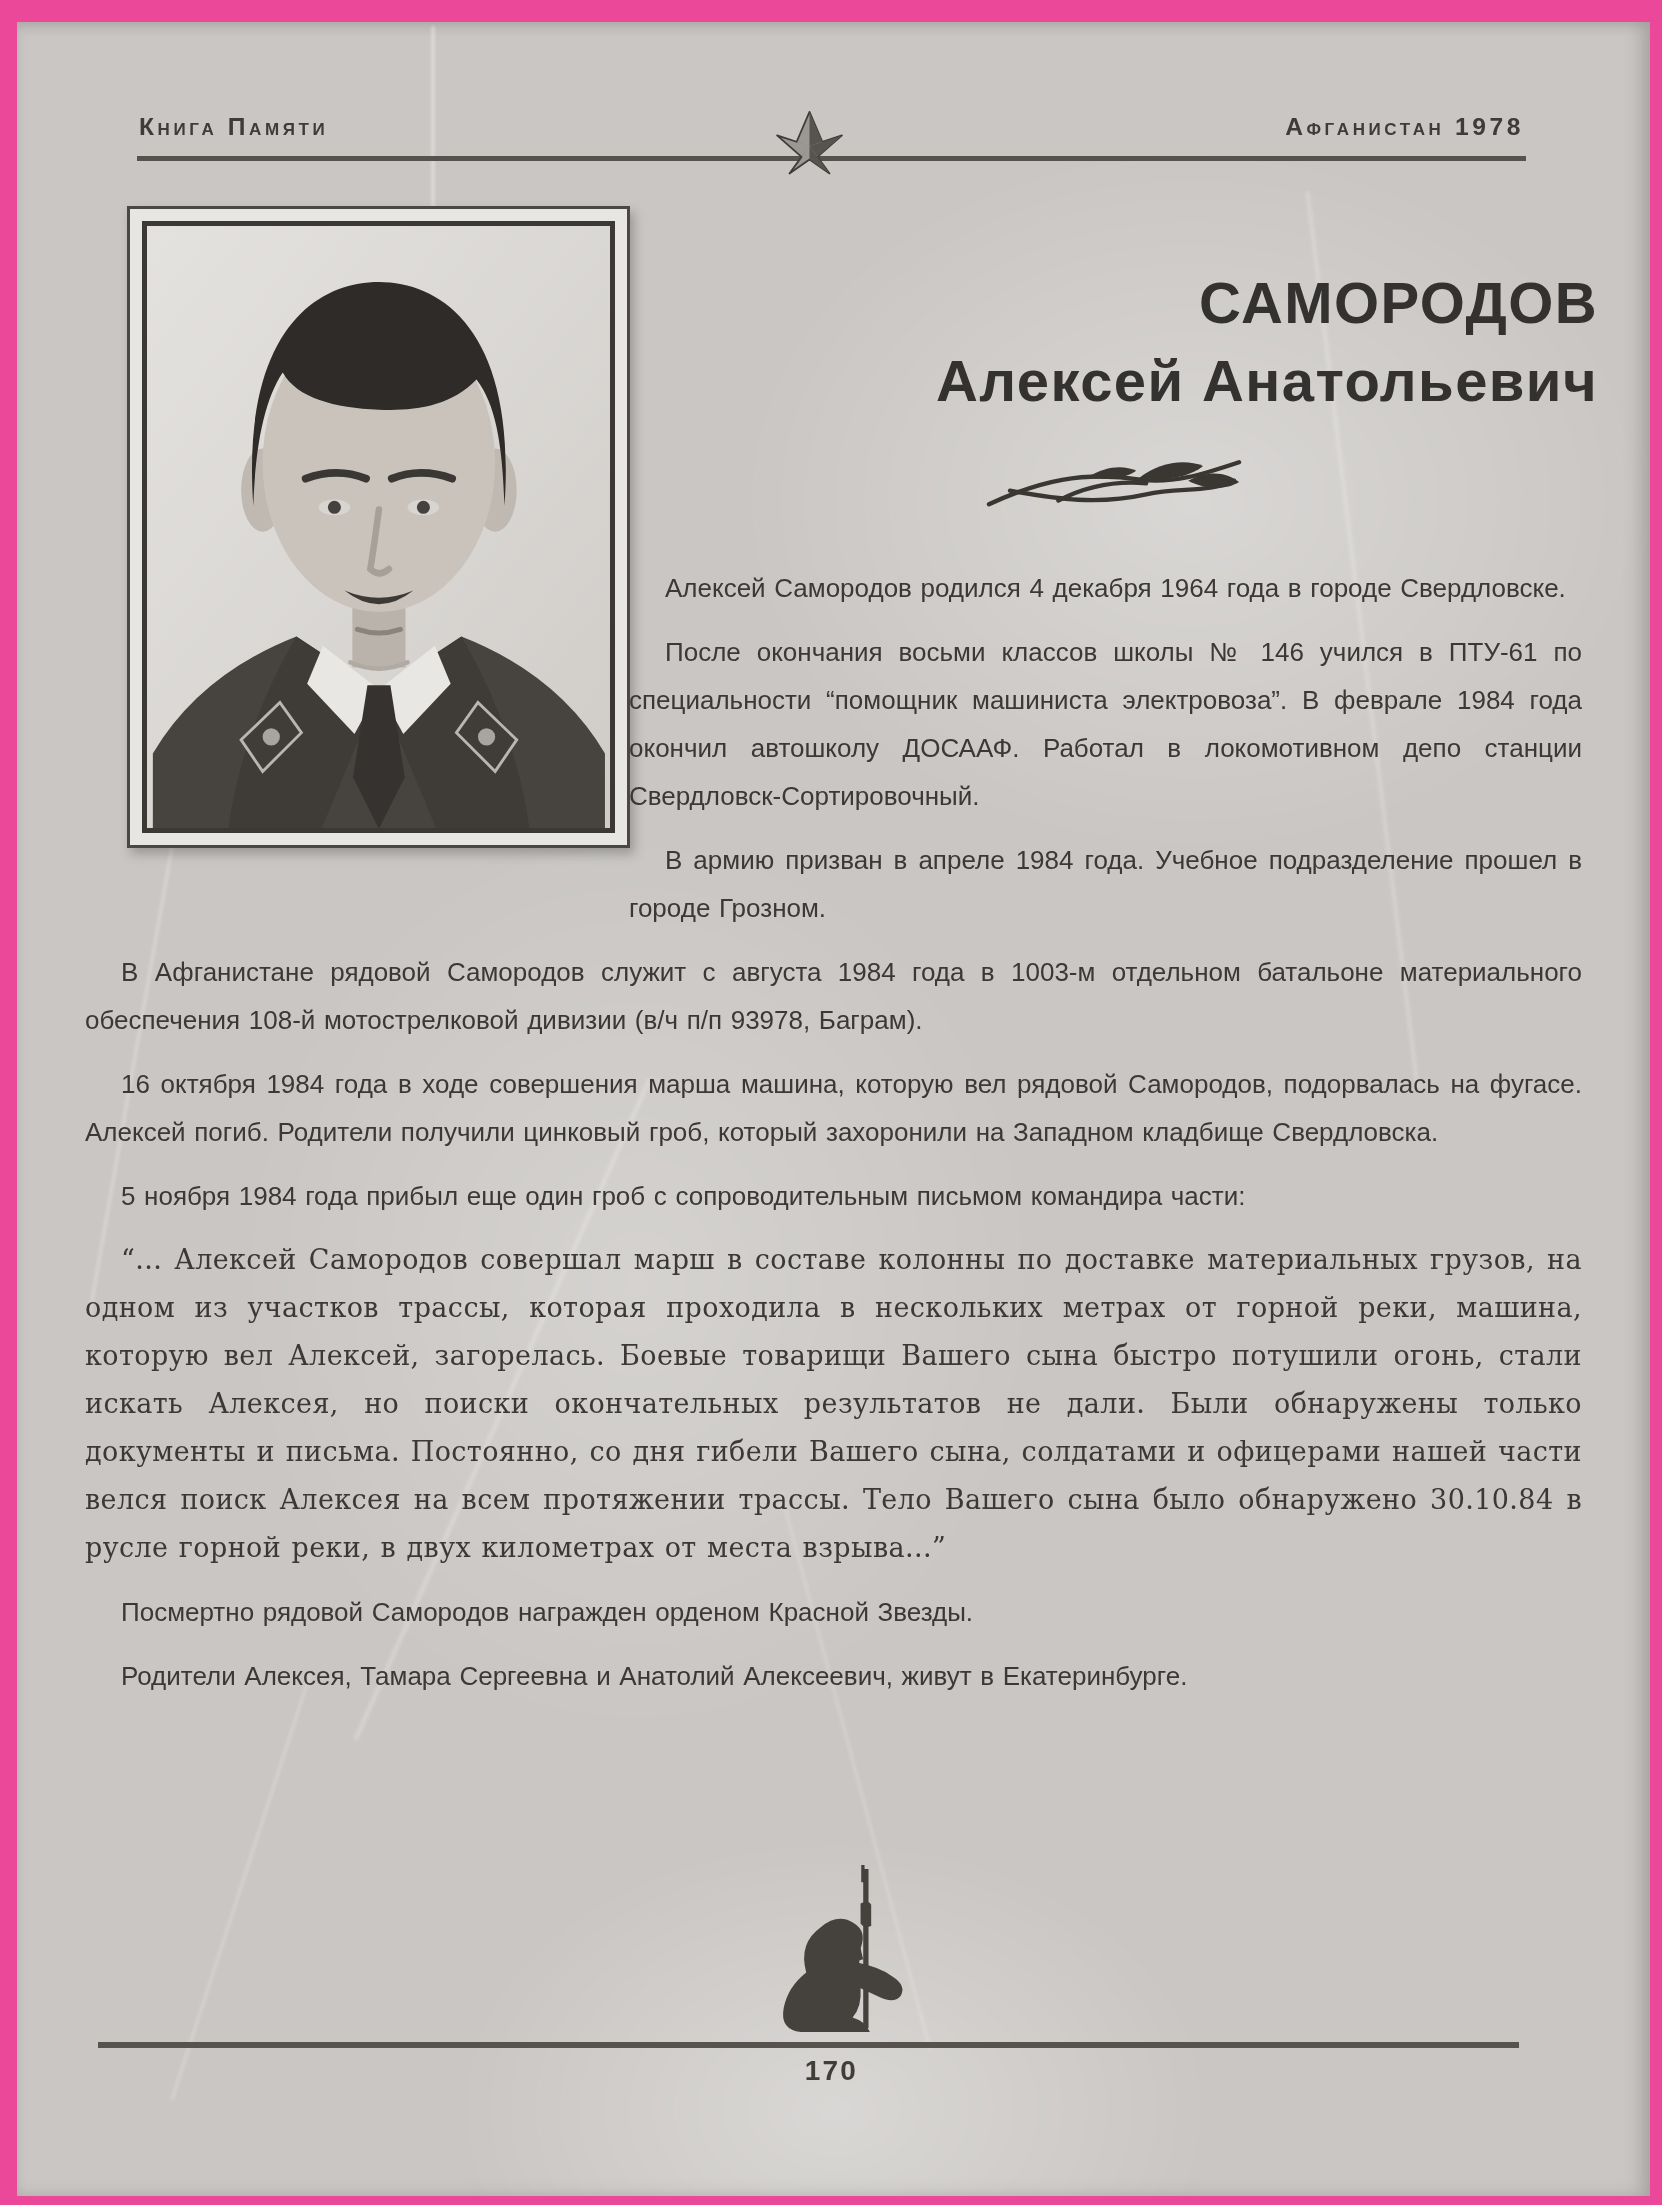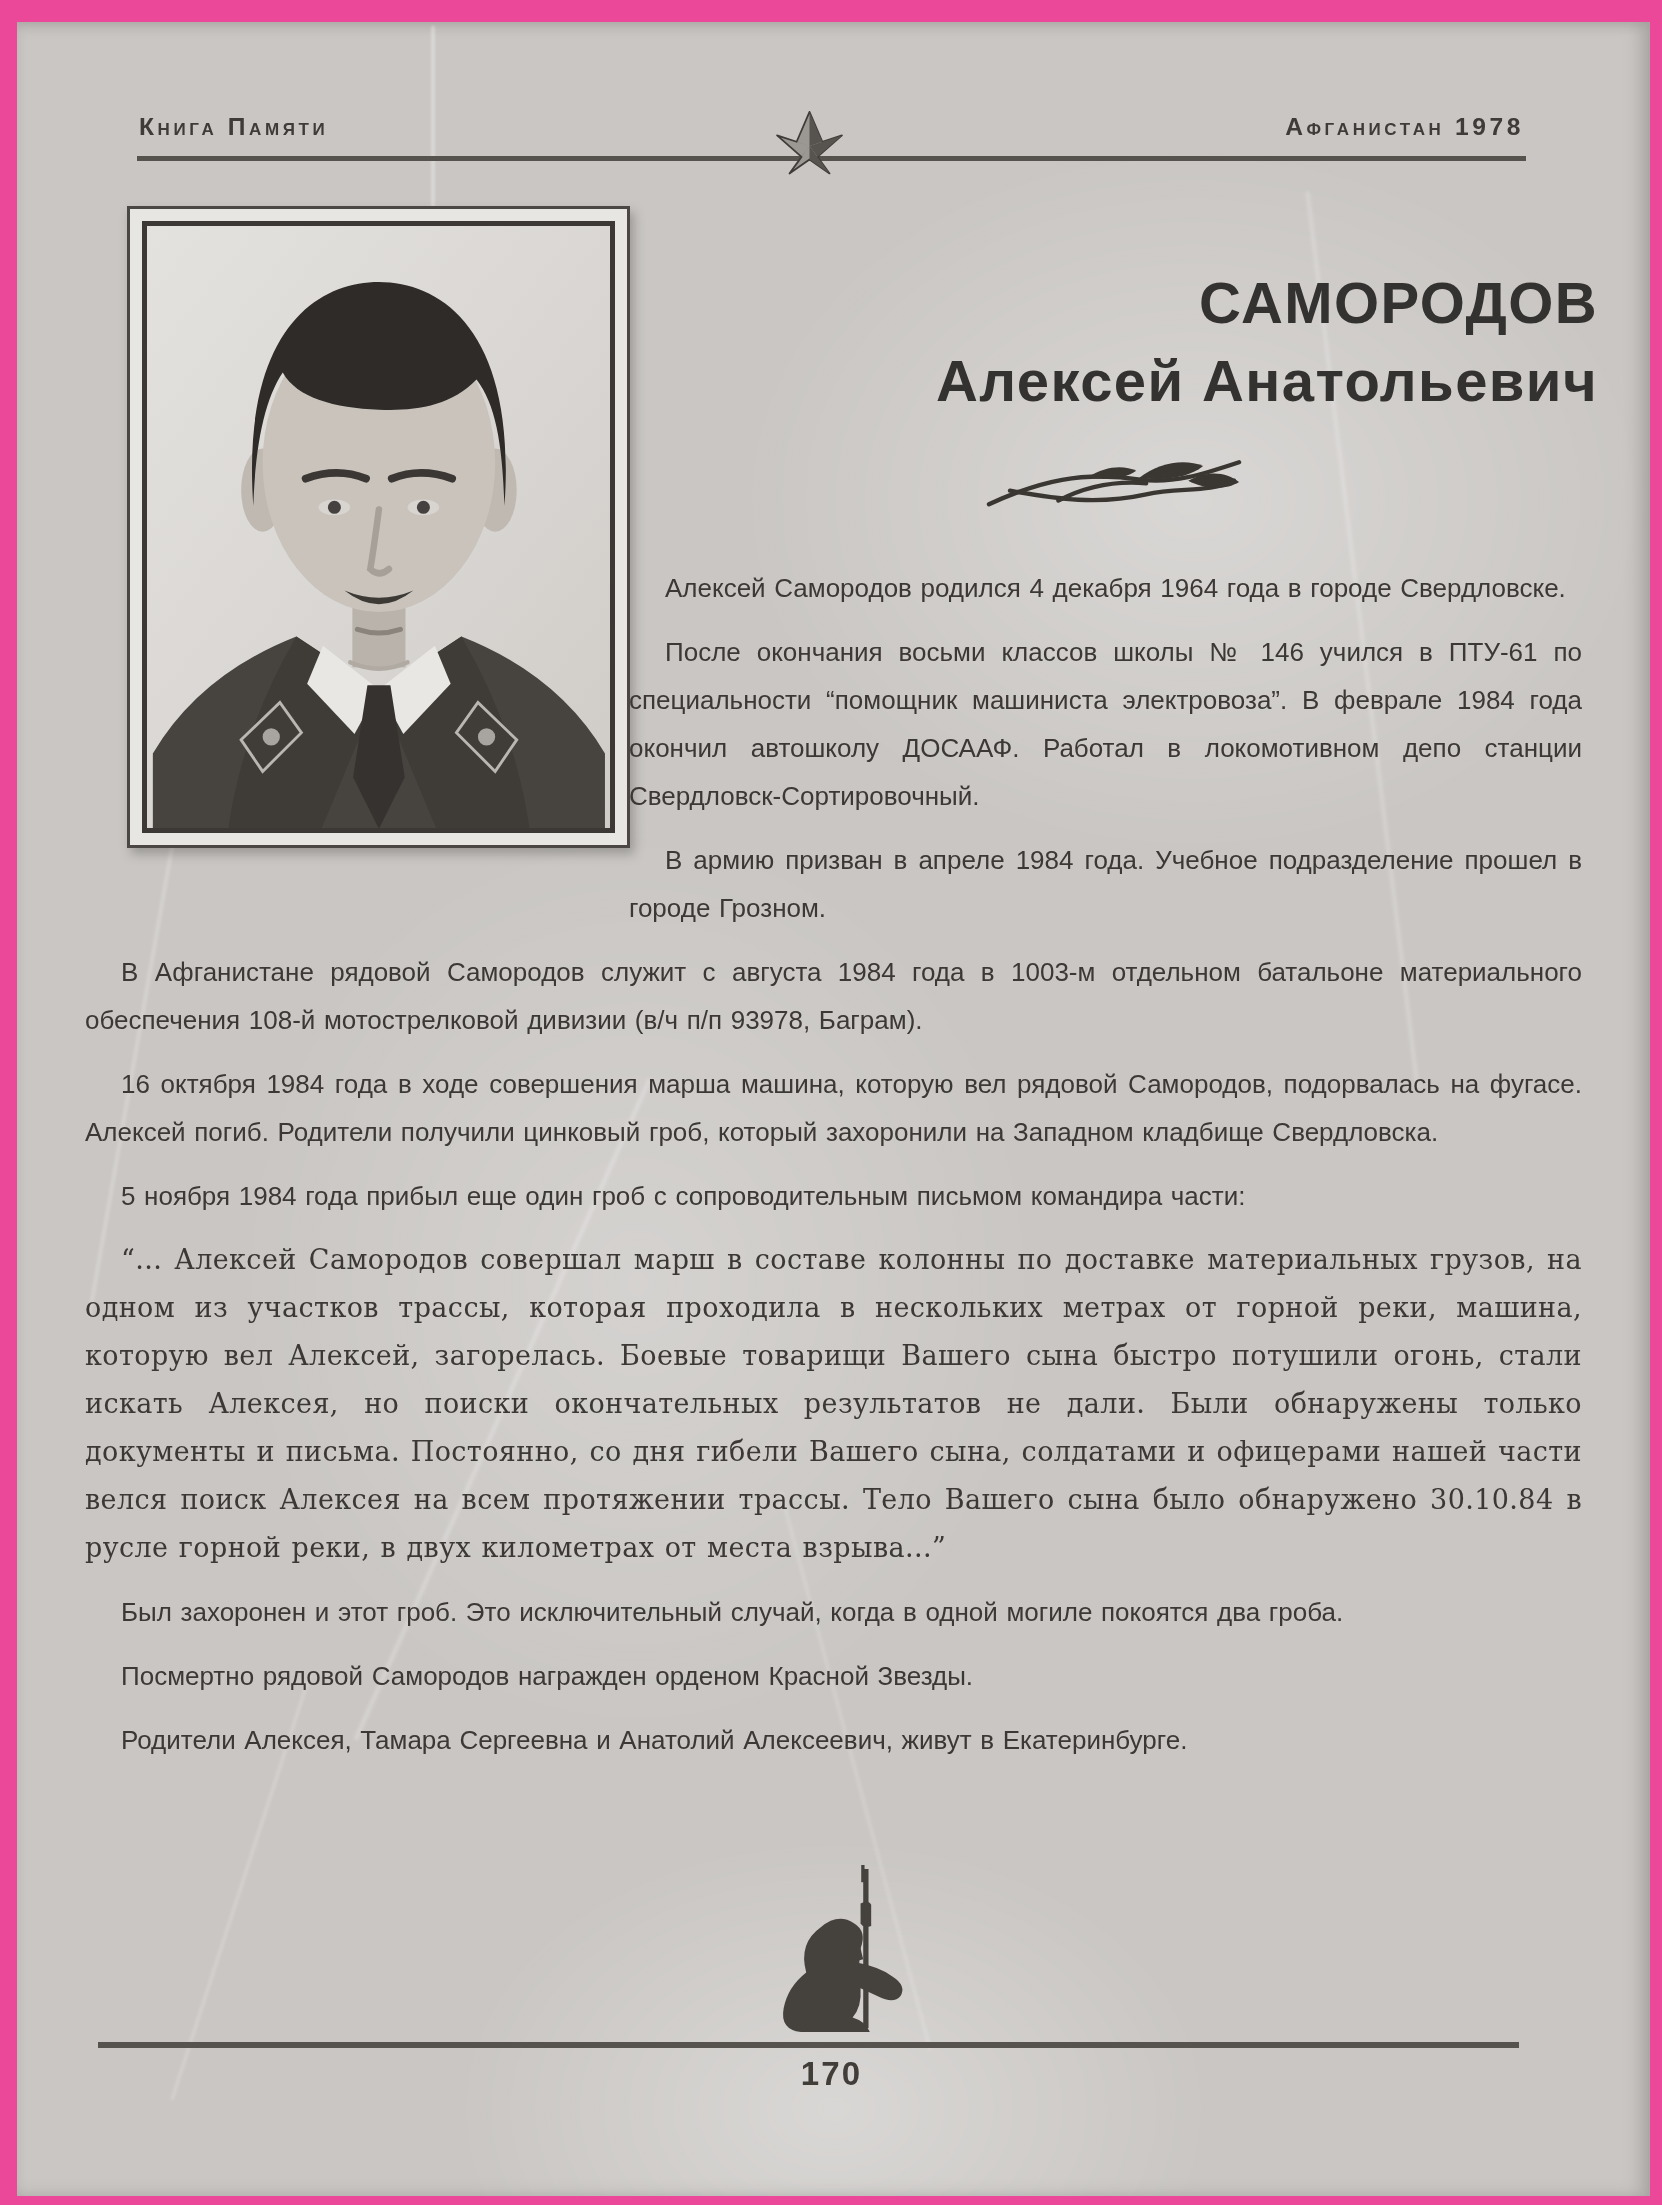--- a/index.html
+++ b/index.html
@@ -42,21 +42,21 @@
   .flourish{margin-top:22px;text-align:center;}
   .body-text{margin-top:40px;}
   .body-text p{margin:16px;text-indent:36px;font-size:26px;line-height:48px;
                text-align:justify;word-spacing:1.4px;color:var(--ink);}
   .body-text p.quote{font-family:"DejaVu Serif",serif;font-size:27px;letter-spacing:0.4px;}
 
   
   .ftr-rule{position:absolute;left:98px;top:2042px;width:1421px;height:5.8px;background:var(--rule);}
   .soldier{position:absolute;left:758px;top:1865px;width:168px;height:179px;}
   .page-num{position:absolute;left:0;top:2055px;width:1663px;text-align:center;
-            font-size:33px;font-weight:bold;letter-spacing:2.2px;color:#413e3a;}
+            font-size:28px;font-weight:bold;letter-spacing:2.2px;color:#413e3a;}
 </style>
 </head>
 <body>
 
 <div class="page">
   <div class="scan"></div>
 
   <div class="crease" style="left:431px;top:26px;width:4.3px;height:195px;"></div>
   <div class="crease" style="left:181px;top:239px;width:5px;height:1085px;transform:rotate(10deg);opacity:.5;"></div>
   <div class="crease" style="left:499px;top:1048px;width:6.5px;height:723px;transform:rotate(24deg);opacity:.45;"></div>
@@ -153,21 +153,20 @@
     </div>
 
     <div class="body-text">
         <p>Алексей Самородов родился 4 декабря 1964 года в городе Свердловске.</p>
         <p>После окончания восьми классов школы № 146 учился в ПТУ-61 по специальности “помощник машиниста электровоза”. В феврале 1984 года окончил автошколу ДОСААФ. Работал в локомотивном депо станции Свердловск-Сортировочный.</p>
         <p>В армию призван в апреле 1984 года. Учебное подразделение прошел в городе Грозном.</p>
         <p>В Афганистане рядовой Самородов служит с августа 1984 года в 1003-м отдельном батальоне материального обеспечения 108-й мотострелковой дивизии (в/ч п/п 93978, Баграм).</p>
         <p>16 октября 1984 года в ходе совершения марша машина, которую вел рядовой Самородов, подорвалась на фугасе. Алексей погиб. Родители получили цинковый гроб, который захоронили на Западном кладбище Свердловска.</p>
         <p>5 ноября 1984 года прибыл еще один гроб с сопроводительным письмом командира части:</p>
         <p class="quote">“... Алексей Самородов совершал марш в составе колонны по доставке материальных грузов, на одном из участков трассы, которая проходила в нескольких метрах от горной реки, машина, которую вел Алексей, загорелась. Боевые товарищи Вашего сына быстро потушили огонь, стали искать Алексея, но поиски окончательных результатов не дали. Были обнаружены только документы и письма. Постоянно, со дня гибели Вашего сына, солдатами и офицерами нашей части велся поиск Алексея на всем протяжении трассы. Тело Вашего сына было обнаружено 30.10.84 в русле горной реки, в двух километрах от места взрыва...”</p>
-        <p>Был захоронен и этот гроб. Это исключительный случай, когда в одной могиле покоятся два гроба.</p>
         <p>Посмертно рядовой Самородов награжден орденом Красной Звезды.</p>
         <p>Родители Алексея, Тамара Сергеевна и Анатолий Алексеевич, живут в Екатеринбурге.</p>
       </div>
   </div>
 
   <svg class="soldier" viewBox="0 0 240 270">
     <g fill="#45423e">
       <rect x="152" y="6" width="8" height="240"></rect>
       <rect x="149" y="0" width="5" height="26"></rect>
       <path d="M148,58 Q160,52 164,60 L164,92 Q152,96 148,88 Z"></path>

